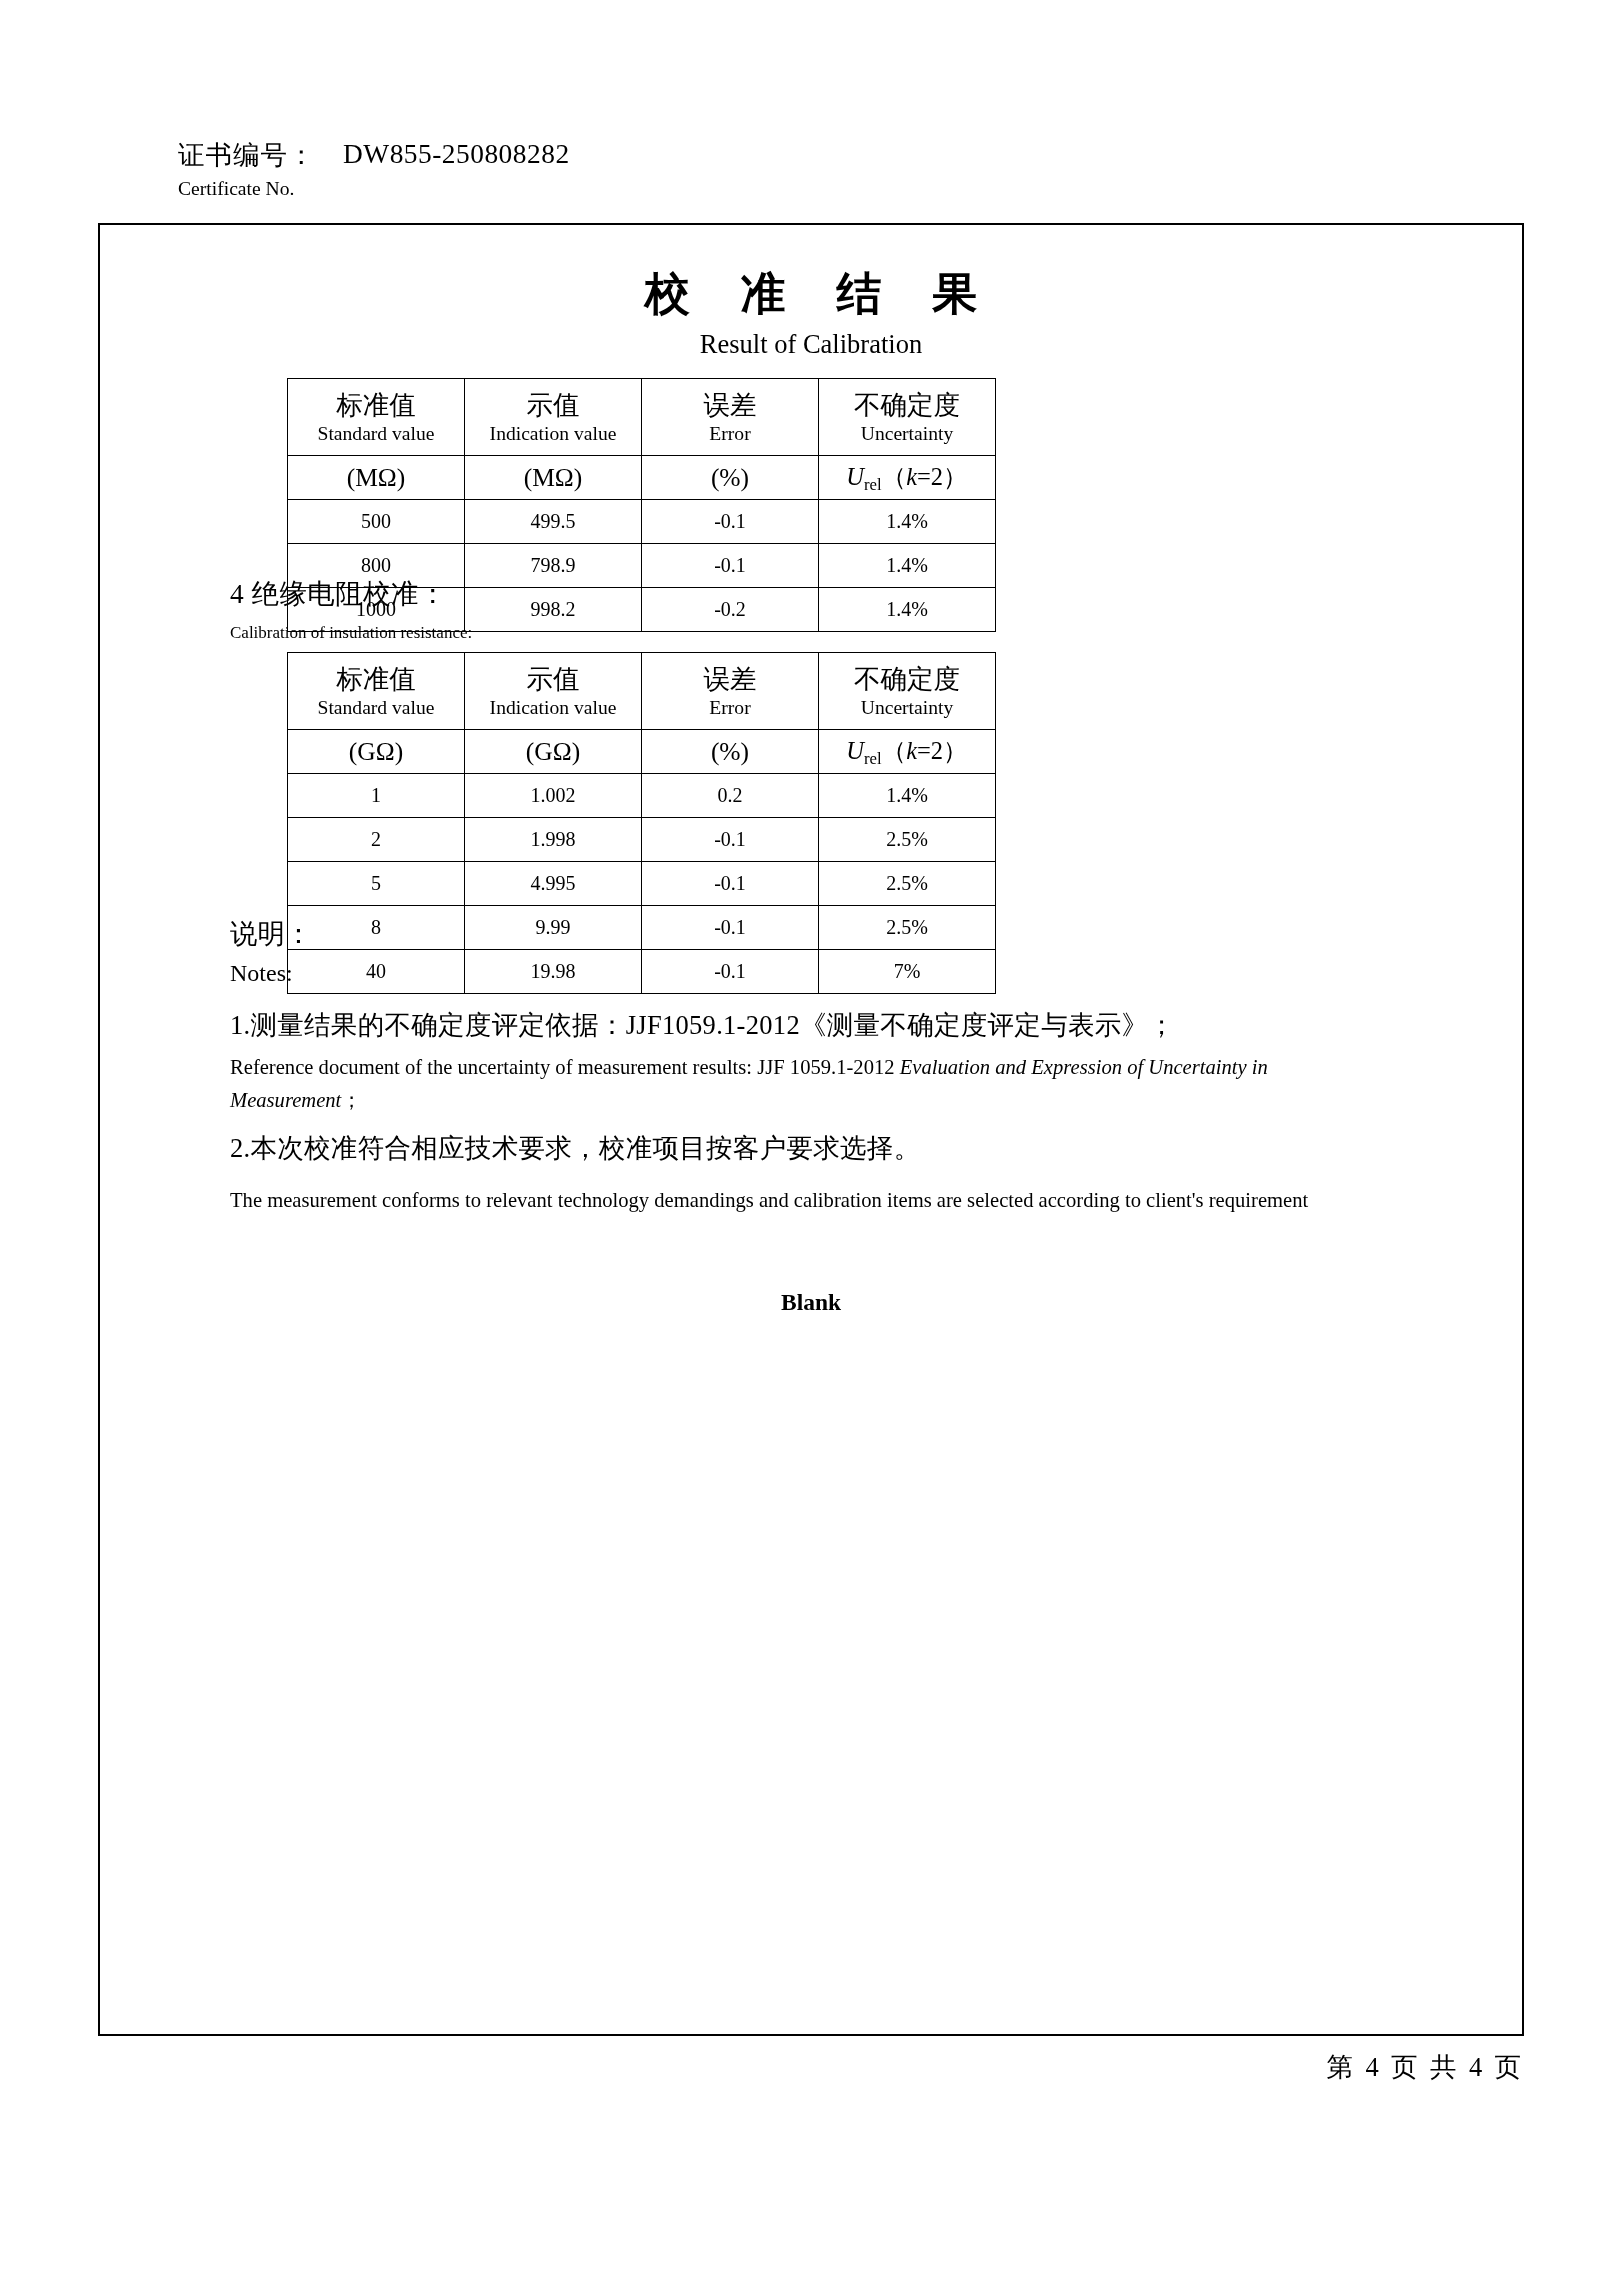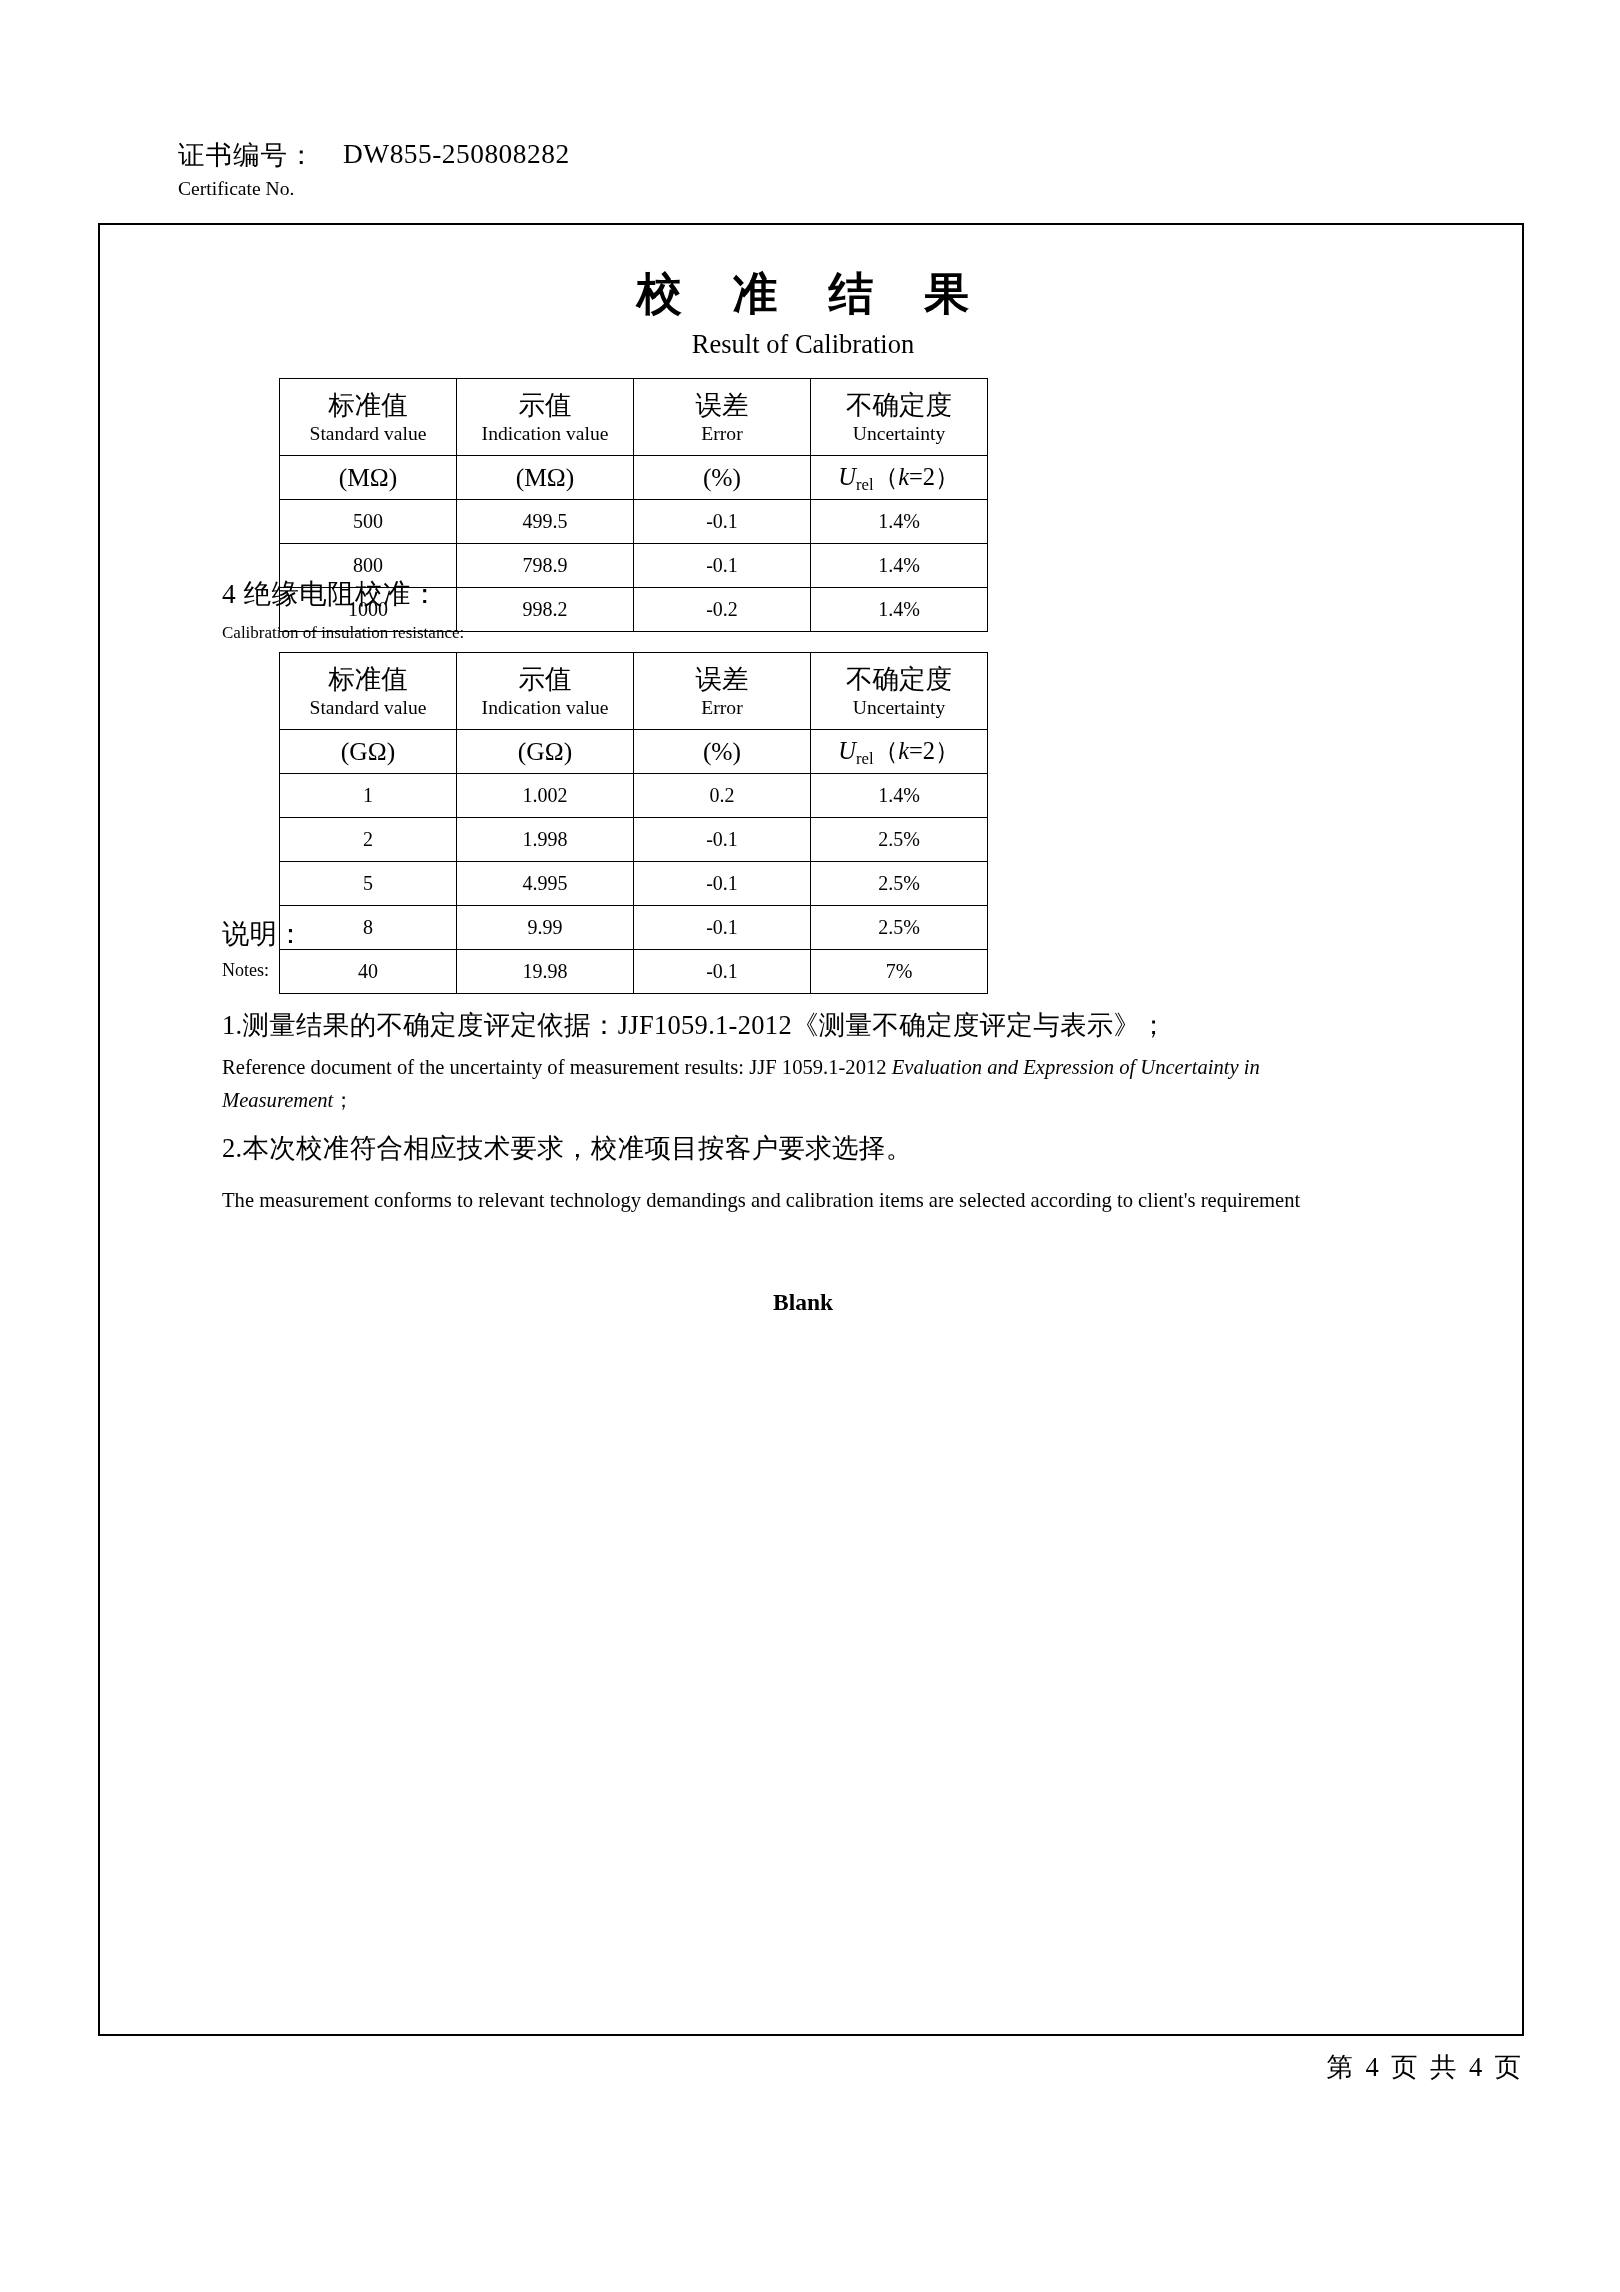--- a/index.html
+++ b/index.html
@@ -54,21 +54,21 @@
     left: 98px;
     top: 223px;
     width: 1426px;
     height: 1813px;
     border: 2px solid #000;
     box-sizing: border-box;
   }
 
   .inner {
     position: absolute;
-    left: 90px;
+    left: 98px;
     top: 223px;
     width: 1426px;
     height: 1286px;
     box-sizing: border-box;
     padding: 12px;
   }
 
   
   .title-cn {
     position: absolute;
@@ -166,21 +166,21 @@
     position: absolute;
     left: 132px;
     top: 693px;
     font-size: 27.4px;
     white-space: nowrap;
   }
   .notes-en-label {
     position: absolute;
     left: 132px;
     top: 737px;
-    font-size: 18px;
+    font-size: 24px;
     white-space: nowrap;
     text-align: center;
   }
   .note-cn {
     position: absolute;
     left: 132px;
     font-size: 26.5px;
     letter-spacing: 0.3px;
     white-space: nowrap;
   }

